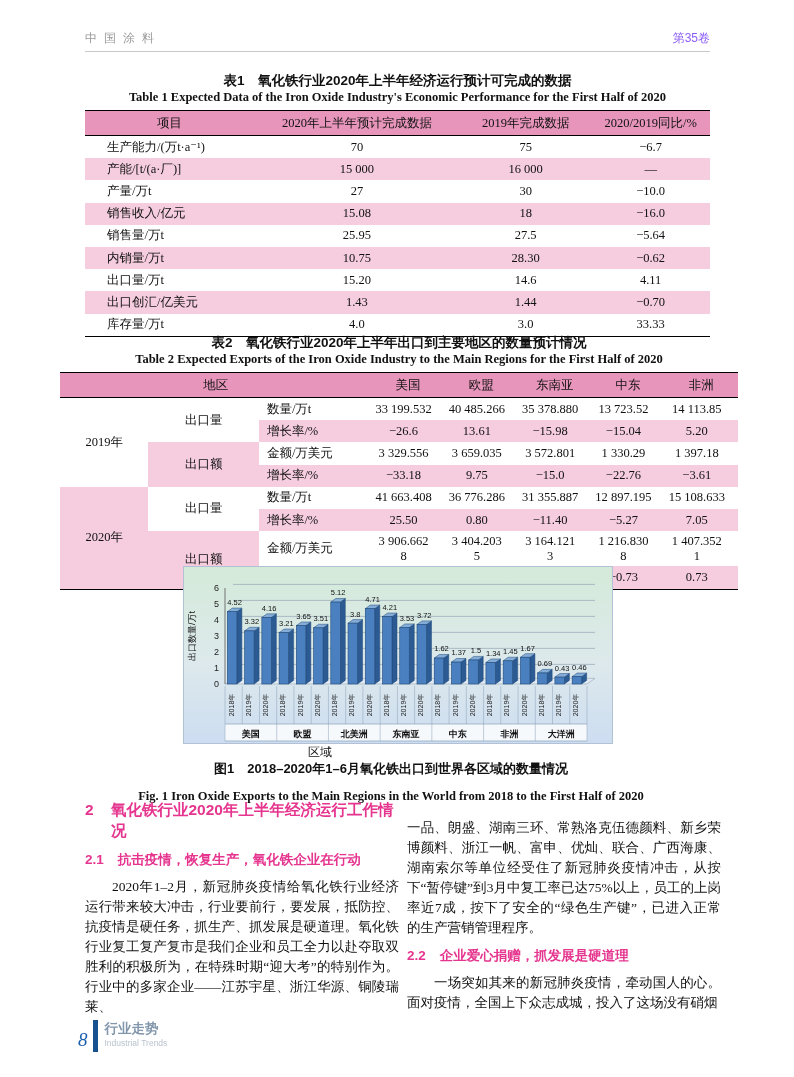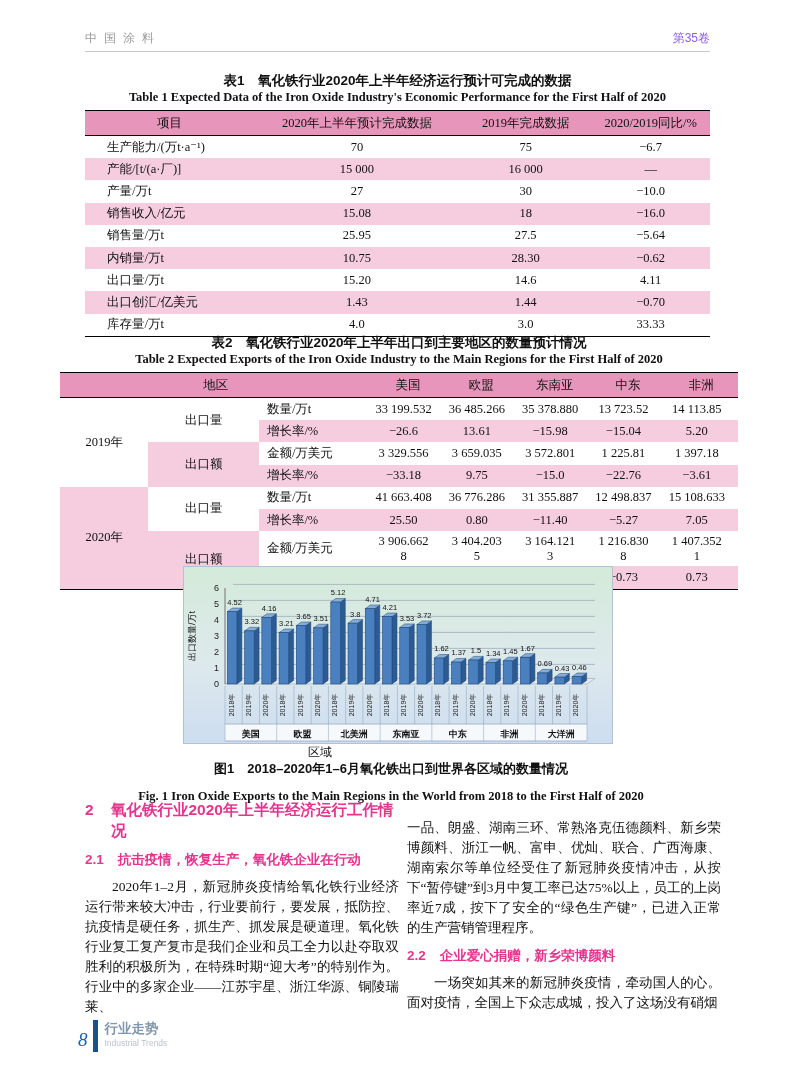--- a/index.html
+++ b/index.html
@@ -172,58 +172,58 @@
           <th>中东</th>
           <th>非洲</th>
         </tr>
       </thead>
       <tbody>
         <tr>
           <td class="year" rowspan="4">2019年</td>
           <td class="blk" rowspan="2">出口量</td>
           <td class="metric">数量/万t</td>
           <td class="val">33 199.532</td>
-          <td class="val">36 485.266</td>
+          <td class="val">40 485.266</td>
           <td class="val">35 378.880</td>
           <td class="val">13 723.52</td>
           <td class="val">14 113.85</td>
         </tr>
         <tr>
           <td class="metric pink">增长率/%</td>
           <td class="val pink">−26.6</td>
           <td class="val pink">13.61</td>
           <td class="val pink">−15.98</td>
           <td class="val pink">−15.04</td>
           <td class="val pink">5.20</td>
         </tr>
         <tr>
           <td class="blk pink" rowspan="2">出口额</td>
           <td class="metric">金额/万美元</td>
           <td class="val">3 329.556</td>
           <td class="val">3 659.035</td>
           <td class="val">3 572.801</td>
-          <td class="val">1 225.81</td>
+          <td class="val">1 330.29</td>
           <td class="val">1 397.18</td>
         </tr>
         <tr>
           <td class="metric pink">增长率/%</td>
           <td class="val pink">−33.18</td>
           <td class="val pink">9.75</td>
           <td class="val pink">−15.0</td>
           <td class="val pink">−22.76</td>
           <td class="val pink">−3.61</td>
         </tr>
         <tr>
           <td class="year pink" rowspan="4">2020年</td>
           <td class="blk" rowspan="2">出口量</td>
           <td class="metric">数量/万t</td>
           <td class="val">41 663.408</td>
           <td class="val">36 776.286</td>
           <td class="val">31 355.887</td>
-          <td class="val">12 498.837</td>
+          <td class="val">12 897.195</td>
           <td class="val">15 108.633</td>
         </tr>
         <tr>
           <td class="metric pink">增长率/%</td>
           <td class="val pink">25.50</td>
           <td class="val pink">0.80</td>
           <td class="val pink">−11.40</td>
           <td class="val pink">−5.27</td>
           <td class="val pink">7.05</td>
         </tr>
@@ -429,21 +429,21 @@
       <span>氧化铁行业2020年上半年经济运行工作情况</span>
     </div>
     <div class="h3">
       <span class="no">2.1</span><span>抗击疫情，恢复生产，氧化铁企业在行动</span>
     </div>
     <div class="para indent">2020年1–2月，新冠肺炎疫情给氧化铁行业经济运行带来较大冲击，行业要前行，要发展，抵防控、抗疫情是硬任务，抓生产、抓发展是硬道理。氧化铁行业复工复产复市是我们企业和员工全力以赴夺取双胜利的积极所为，在特殊时期“迎大考”的特别作为。行业中的多家企业——江苏宇星、浙江华源、铜陵瑞莱、</div>
   </div>
   <div class="col right">
     <div class="para" style="margin-top:16px;">一品、朗盛、湖南三环、常熟洛克伍德颜料、新乡荣博颜料、浙江一帆、富申、优灿、联合、广西海康、湖南索尔等单位经受住了新冠肺炎疫情冲击，从按下“暂停键”到3月中复工率已达75%以上，员工的上岗率近7成，按下了安全的“绿色生产键”，已进入正常的生产营销管理程序。</div>
     <div class="h3">
-      <span class="no">2.2</span><span>企业爱心捐赠，新乡荣博颜料</span>
+      <span class="no">2.2</span><span>企业爱心捐赠，抓发展是硬道理</span>
     </div>
     <div class="para indent">一场突如其来的新冠肺炎疫情，牵动国人的心。面对疫情，全国上下众志成城，投入了这场没有硝烟</div>
   </div>
 </div>
 
 <div class="abs" id="footer">
   <span class="pagenum">8</span>
   <span class="vbar"></span>
   <span>
     <div class="sec-zh">行业走势</div>

